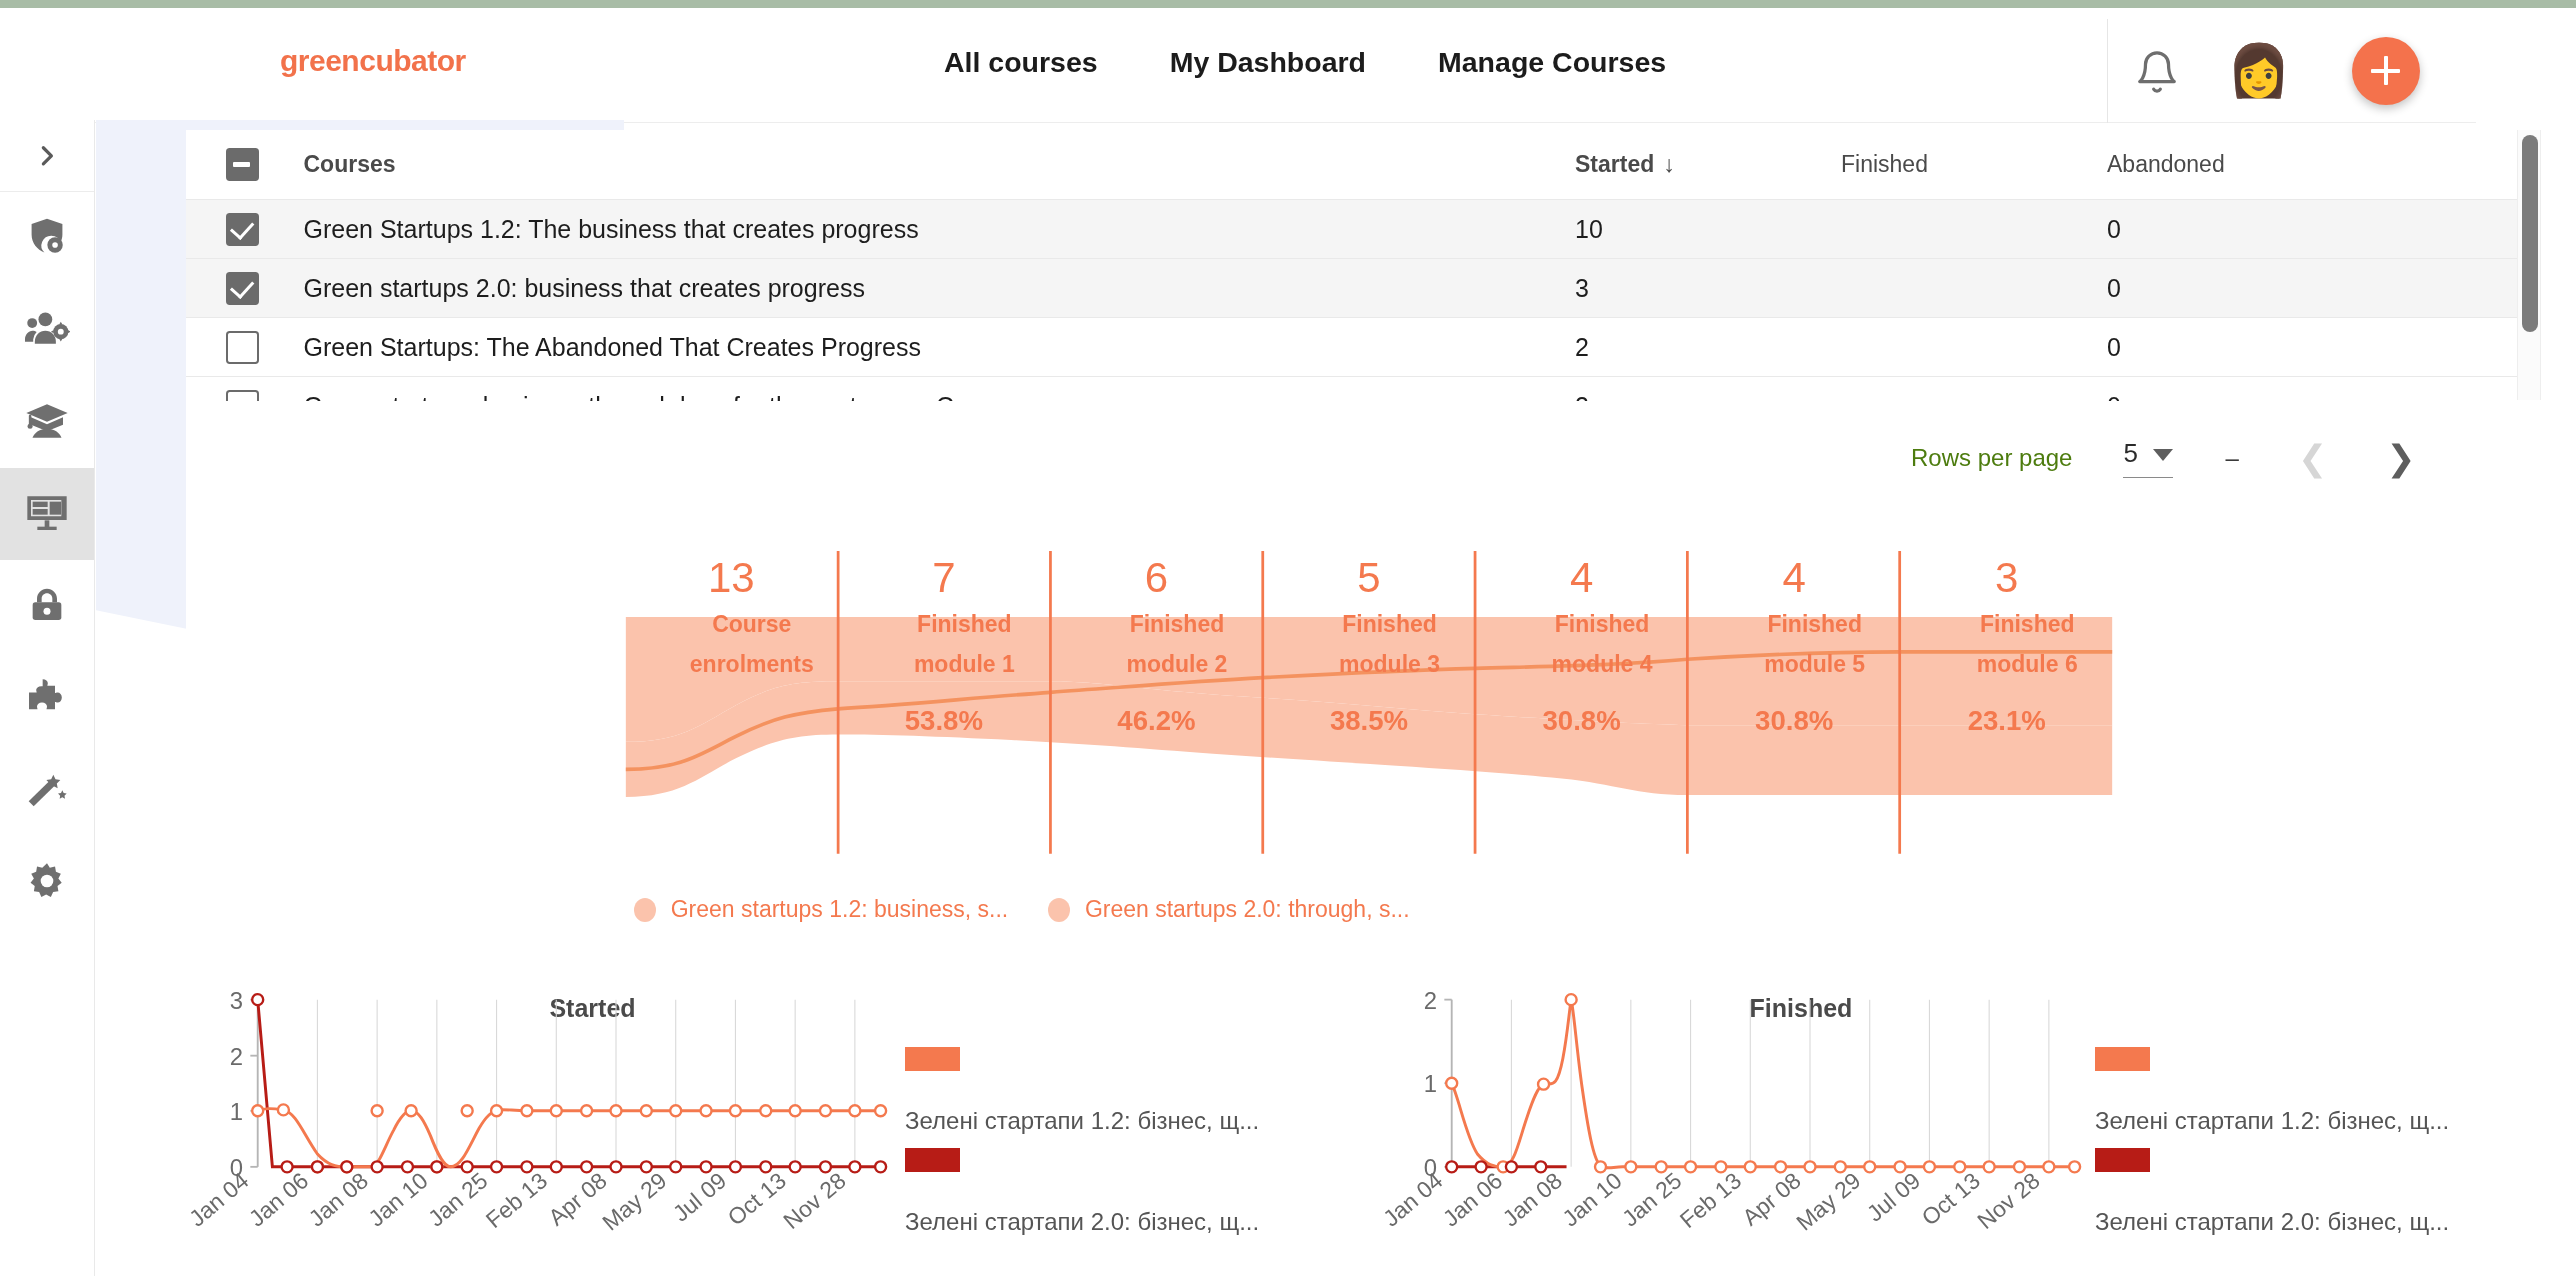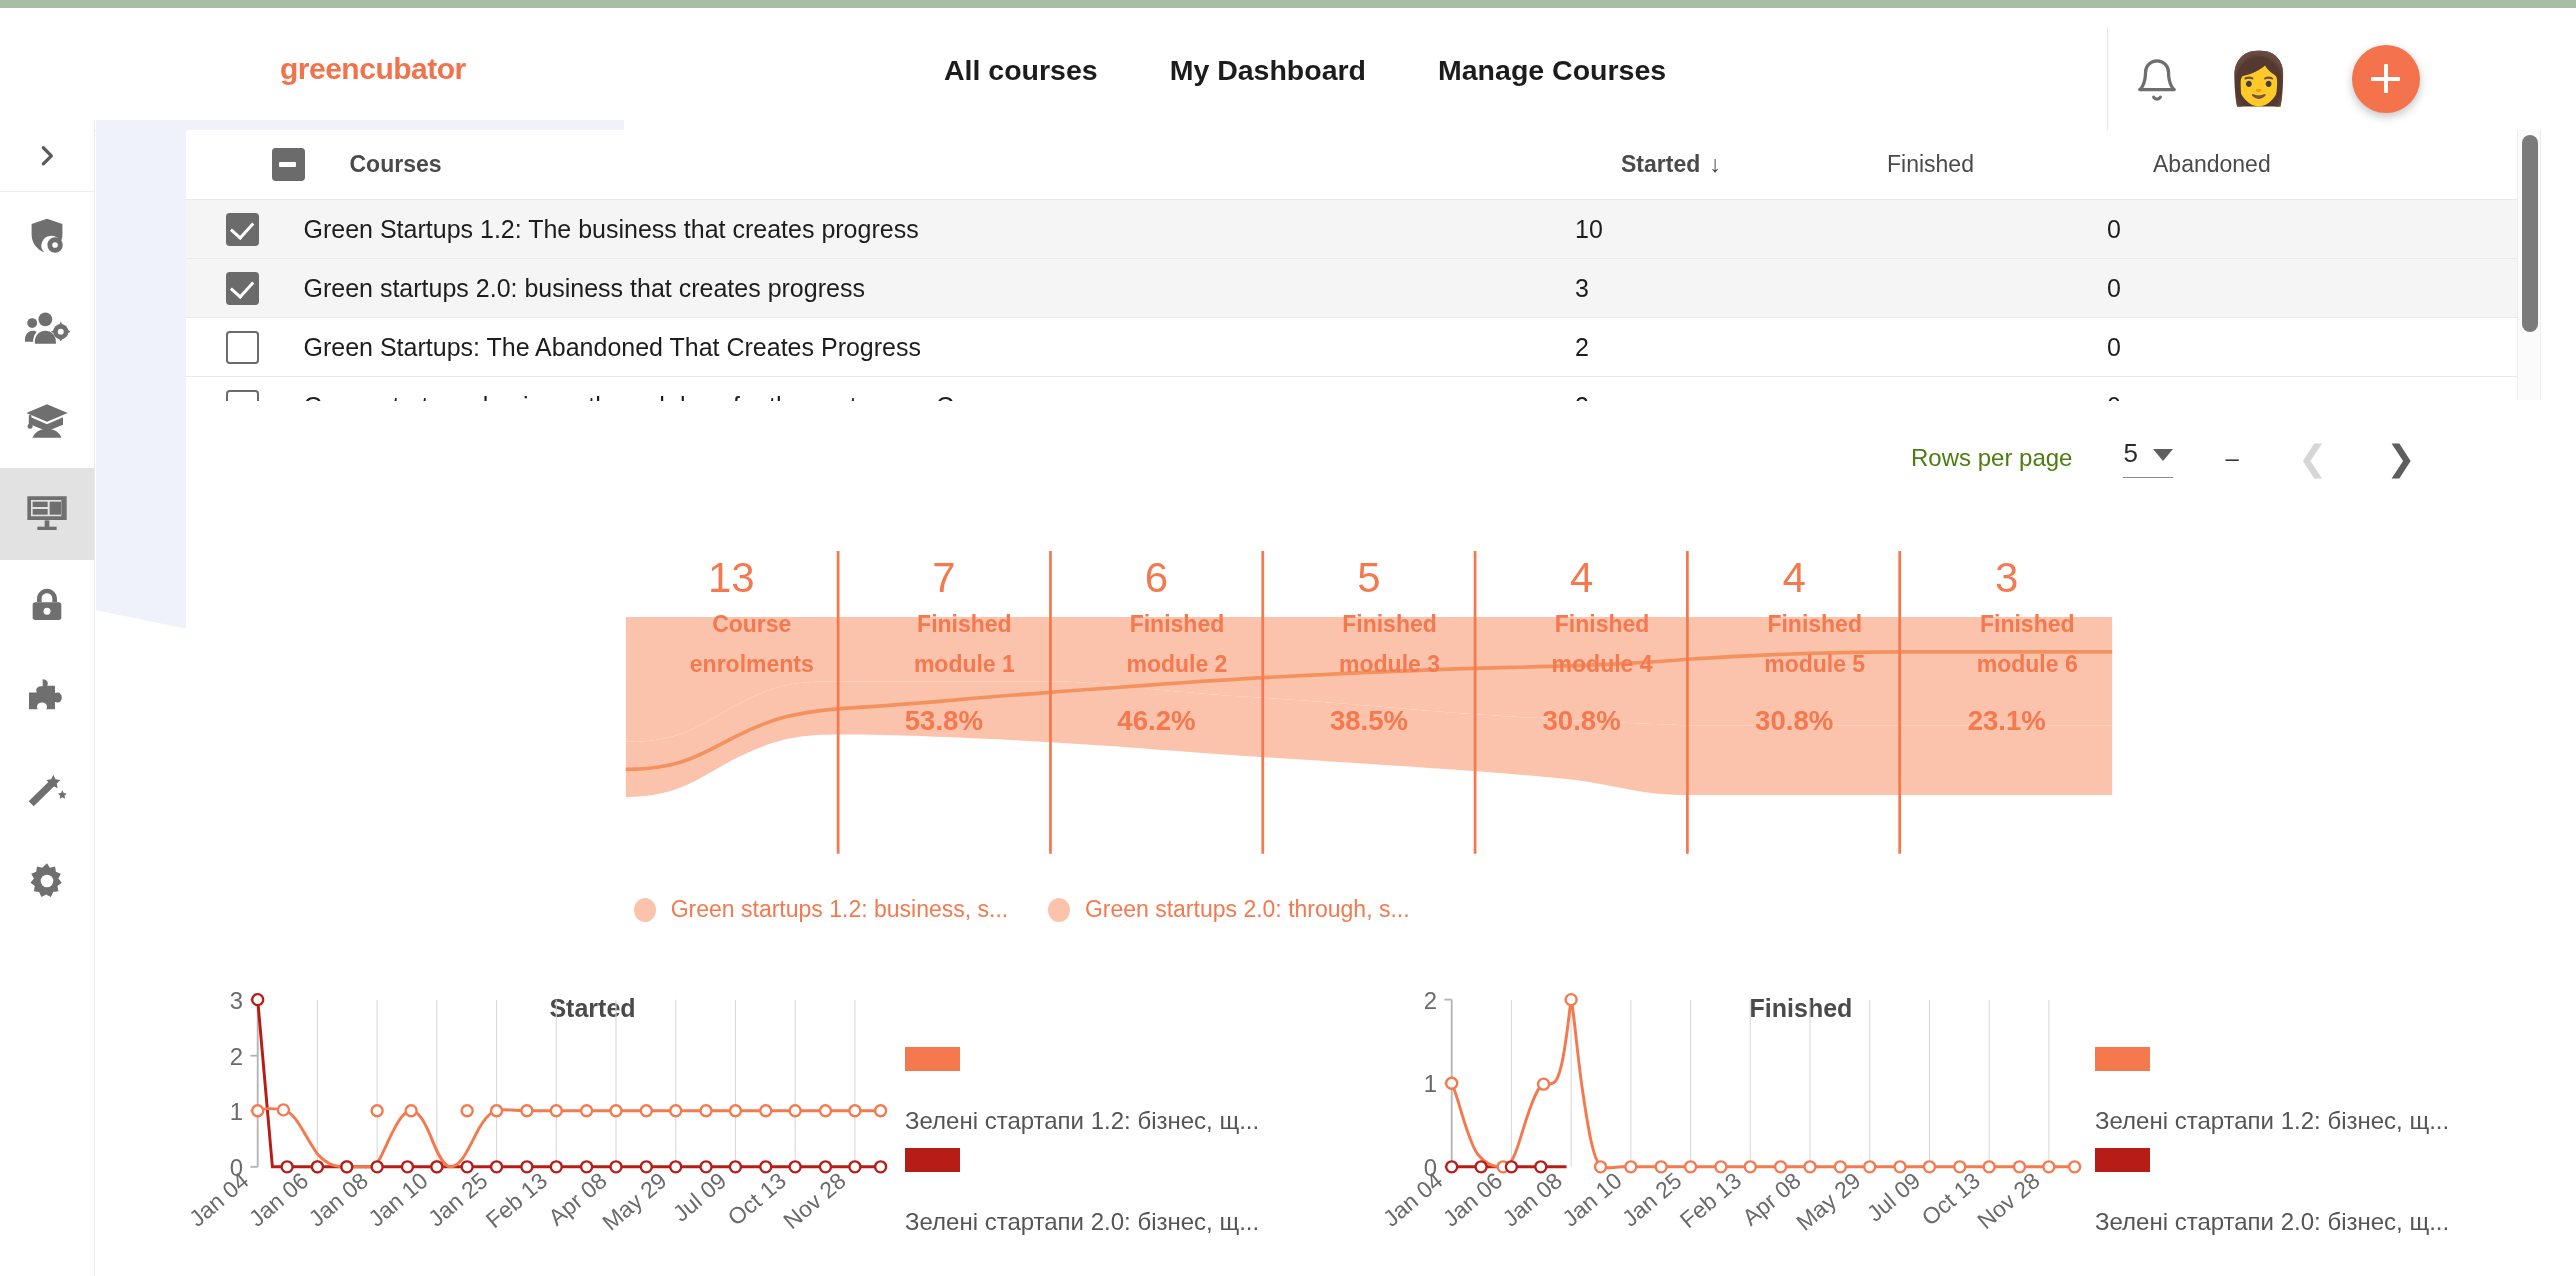--- a/index.html
+++ b/index.html
@@ -13,21 +13,21 @@
   }
 
   
   .top-strip {
     position:absolute; left:0; top:0; width:2576px; height:8.3px;
     background:#A8BCA6;
   }
 
   
   .header {
-    position:absolute; left:0; top:19px; width:2476px; height:112px;
+    position:absolute; left:0; top:11px; width:2476px; height:112px;
     background:#ffffff;
     border-bottom:0.9px solid #ededed;
   }
   .brand {
     position:absolute; left:280px; top:33px;
     font-size:30px; font-weight:700; color:#F2724B;
     letter-spacing:-0.5px;
   }
   .nav {
     position:absolute; left:914px; top:35px;
@@ -89,21 +89,21 @@
   
   .table-card{
     position:absolute; left:186px; top:130px; width:2390px; height:1144px;
     background:#ffffff;
   }
   .tbl { width:2390px; }
   .tbl-row{
     display:flex; align-items:center; height:59px; width:2335px;
     border-bottom:0.9px solid #e9e9e9;
   }
-  .tbl-head{ height:70px; border-bottom:0.9px solid #e9e9e9;padding-left:46px; }
+  .tbl-head{ height:70px; border-bottom:0.9px solid #e9e9e9; }
   .tbl-row.sel{ background:#f5f5f5; }
   .cb-cell{ width:112px; display:flex; align-items:center; justify-content:center; }
   .cbox{
     width:33px; height:33px; border-radius:3.7px; cursor:pointer;
     border:2.8px solid #6b6b6b; background:#fff; position:relative;
   }
   .cbox.checked{ background:#6b6b6b; border-color:#6b6b6b; }
   .cbox.checked::after{
     content:""; position:absolute; left:7.3px; top:2.8px; width:11px; height:18.4px;
     border:solid #fff; border-width:0 3.7px 3.7px 0; transform:rotate(42deg);

